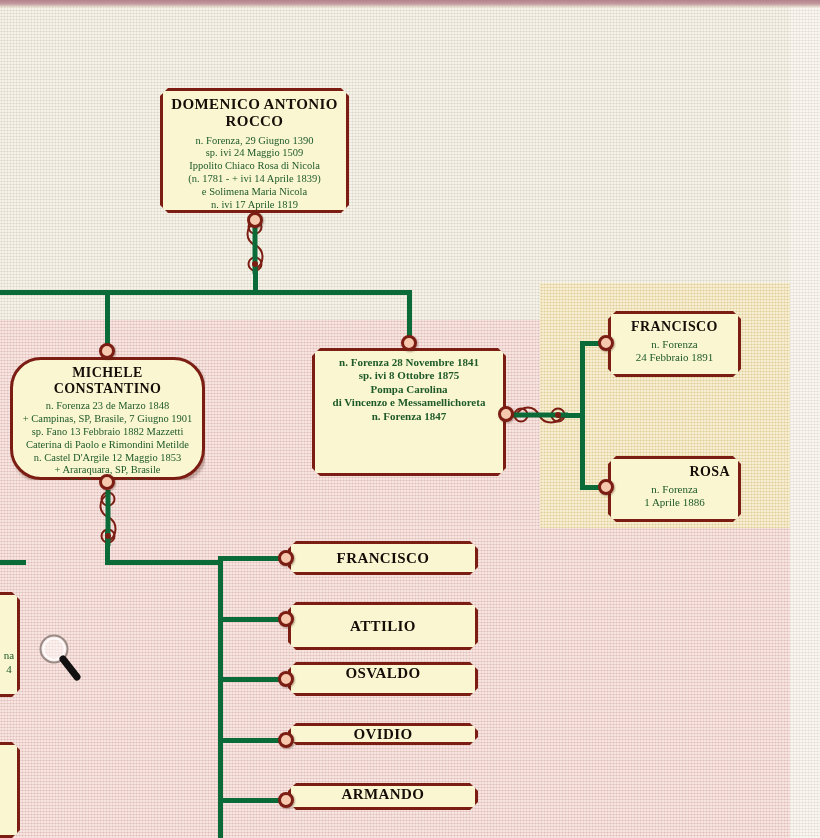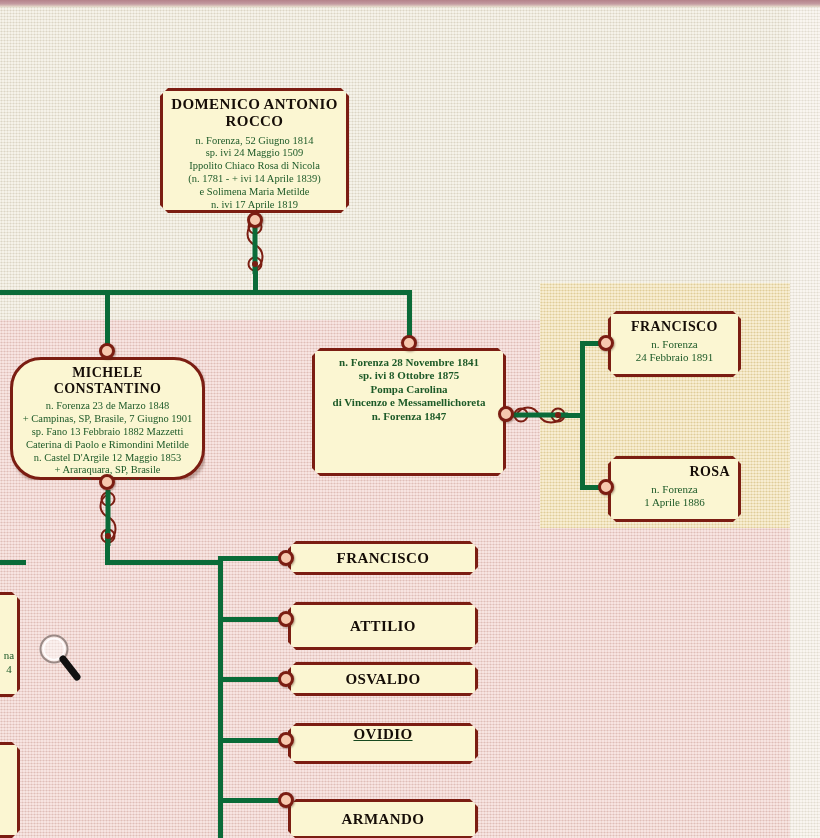--- a/index.html
+++ b/index.html
@@ -153,25 +153,25 @@
               font-size:11px;color:#1d5a28;line-height:1.3;">
     <div>na</div>
     <div>4</div>
   </div>
 
   <div class="node clip" style="left:-22px;top:742px;width:42px;height:96px;padding:0;"></div>
 
   <div class="node clip" style="left:160px;top:88px;width:189px;height:125px;">
     <div class="nm" style="font-size:15px;margin-bottom:5px;">DOMENICO ANTONIO ROCCO</div>
     <div class="ln2" style="font-size:10.5px;">
-      <div>n. Forenza, 52 Giugno 1814</div>
+      <div>n. Forenza, 29 Giugno 1390</div>
       <div>sp. ivi 24 Maggio 1509</div>
       <div>Ippolito Chiaco Rosa di Nicola</div>
       <div>(n. 1781 - + ivi 14 Aprile 1839)</div>
-      <div>e Solimena Maria Metilde</div>
+      <div>e Solimena Maria Nicola</div>
       <div>n. ivi 17 Aprile 1819</div>
     </div>
   </div>
   <div class="ring" style="left:247px;top:212px;"></div>
 
   <div class="node clip" style="left:10px;top:357px;width:195px;height:123px;border-radius:31px;">
     <div class="nm" style="font-size:14px;margin-bottom:4px;">MICHELE CONSTANTINO</div>
     <div class="ln2" style="font-size:10.5px;">
       <div>n. Forenza 23 de Marzo 1848</div>
       <div>+ Campinas, SP, Brasile, 7 Giugno 1901</div>
@@ -218,31 +218,31 @@
   <div class="node clip" style="left:288px;top:541px;width:190px;height:34px;display:flex;align-items:center;justify-content:center;padding:0;">
     <div class="nm" style="font-size:15px;">FRANCISCO</div>
   </div>
   <div class="ring" style="left:278px;top:550px;"></div>
 
   <div class="node clip" style="left:288px;top:602px;width:190px;height:48px;display:flex;align-items:center;justify-content:center;padding:0;">
     <div class="nm" style="font-size:15px;">ATTILIO</div>
   </div>
   <div class="ring" style="left:278px;top:611px;"></div>
 
-  <div class="node clip" style="left:288px;top:662px;width:190px;height:34px;display:flex;align-items:center;justify-content:center;padding:0;">
+  <div class="node clip" style="left:288px;top:662px;width:190px;height:34px;display:flex;align-items:flex-start;justify-content:center;padding:0;">
     <div class="nm" style="font-size:15px;">OSVALDO</div>
   </div>
   <div class="ring" style="left:278px;top:671px;"></div>
 
-  <div class="node clip" style="left:288px;top:723px;width:190px;height:41px;display:flex;justify-content:center;padding:0;text-decoration:underline;">
+  <div class="node clip" style="left:288px;top:723px;width:190px;height:22px;display:flex;align-items:center;justify-content:center;padding:0;">
     <div class="nm" style="font-size:15px;">OVIDIO</div>
   </div>
   <div class="ring" style="left:278px;top:732px;"></div>
 
-  <div class="node clip" style="left:288px;top:783px;width:190px;height:40px;display:flex;align-items:center;justify-content:center;padding:0;margin-top:16px;">
+  <div class="node clip" style="left:288px;top:783px;width:190px;height:27px;display:flex;align-items:flex-start;justify-content:center;padding:0;">
     <div class="nm" style="font-size:15px;">ARMANDO</div>
   </div>
   <div class="ring" style="left:278px;top:792px;"></div>
 
   <div id="cursor" style="left:36px;top:632px;">
     <svg width="48" height="52" viewBox="0 0 48 52">
       <circle cx="18" cy="17" r="13.5" fill="rgba(255,255,255,.45)" stroke="#9a8a86" stroke-width="2"></circle>
       <circle cx="18" cy="17" r="10.5" fill="none" stroke="#ffffff" stroke-width="1.4" opacity=".85"></circle>
       <line x1="27" y1="27" x2="41" y2="45" stroke="#111111" stroke-width="7" stroke-linecap="round"></line>
     </svg>

